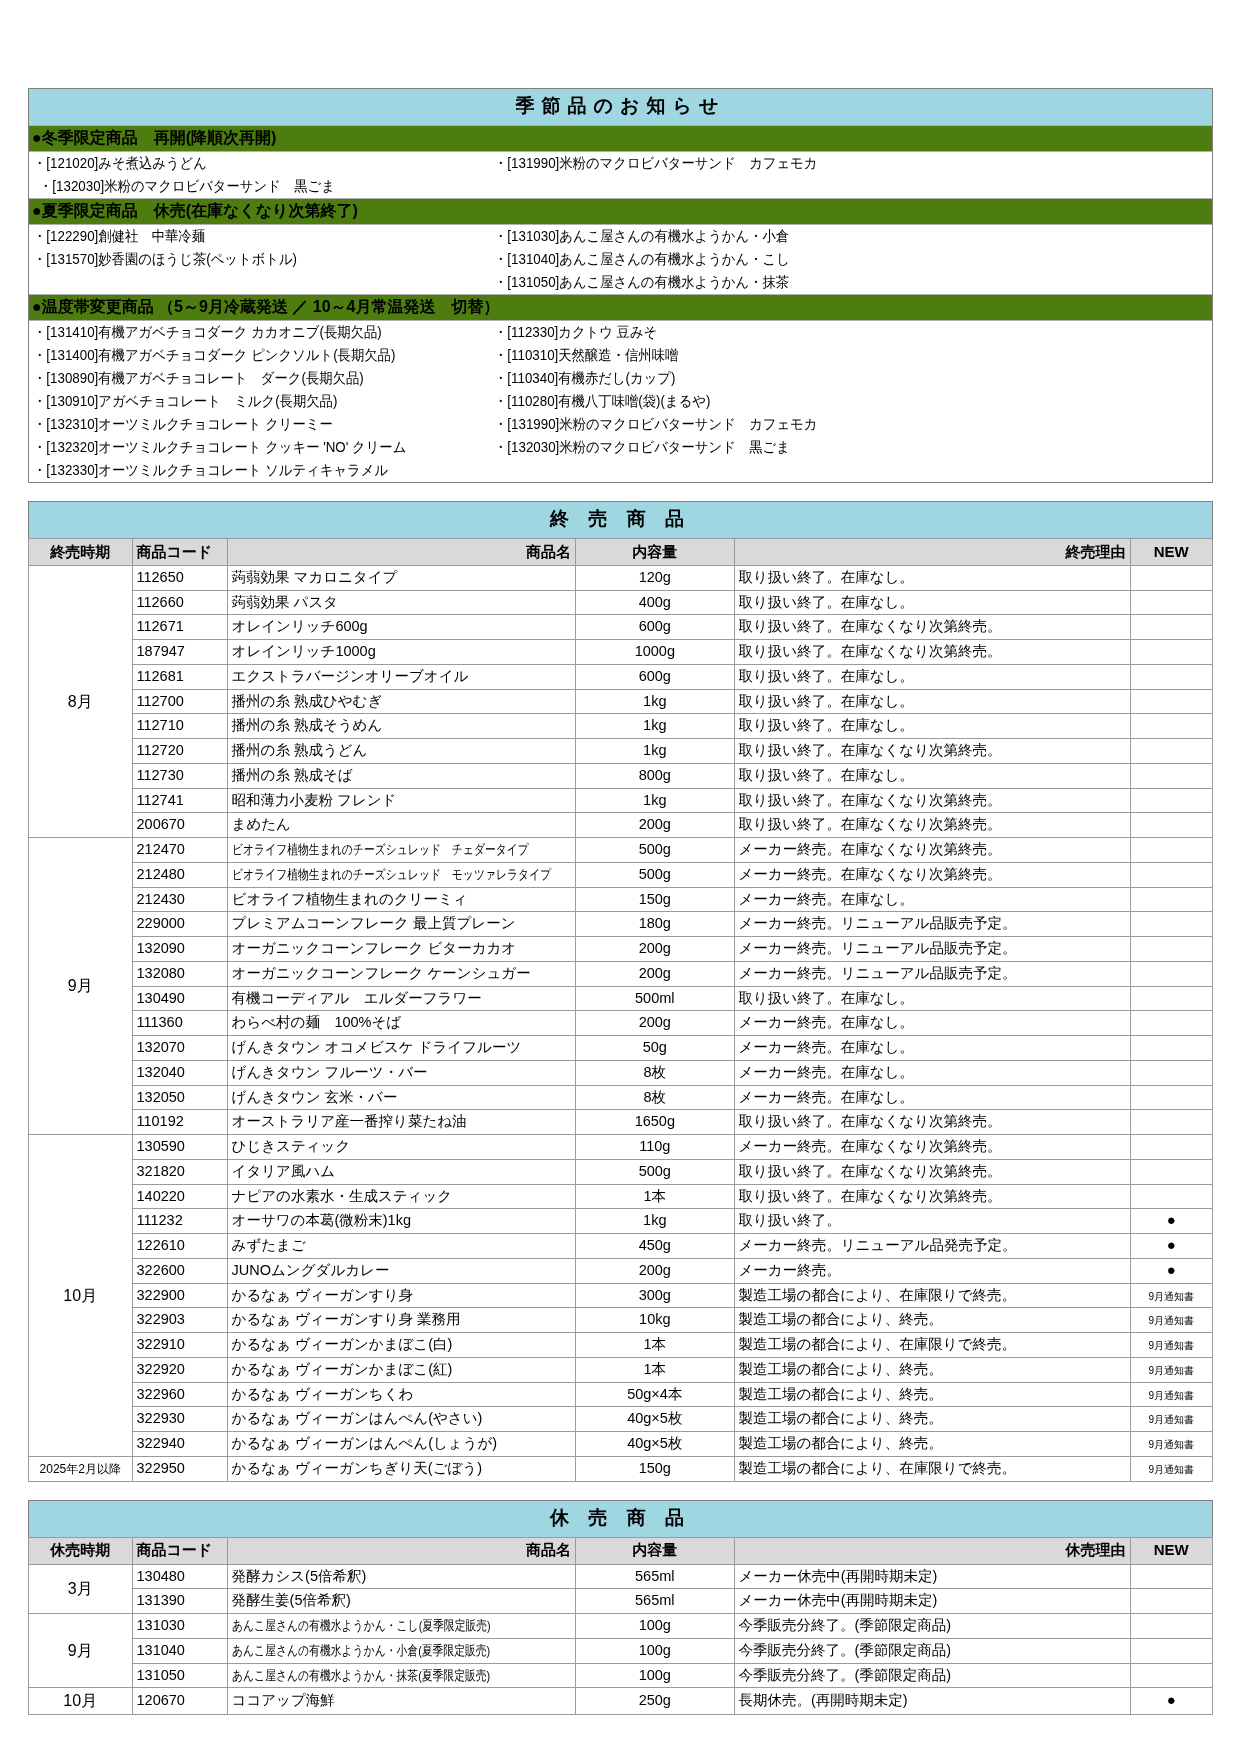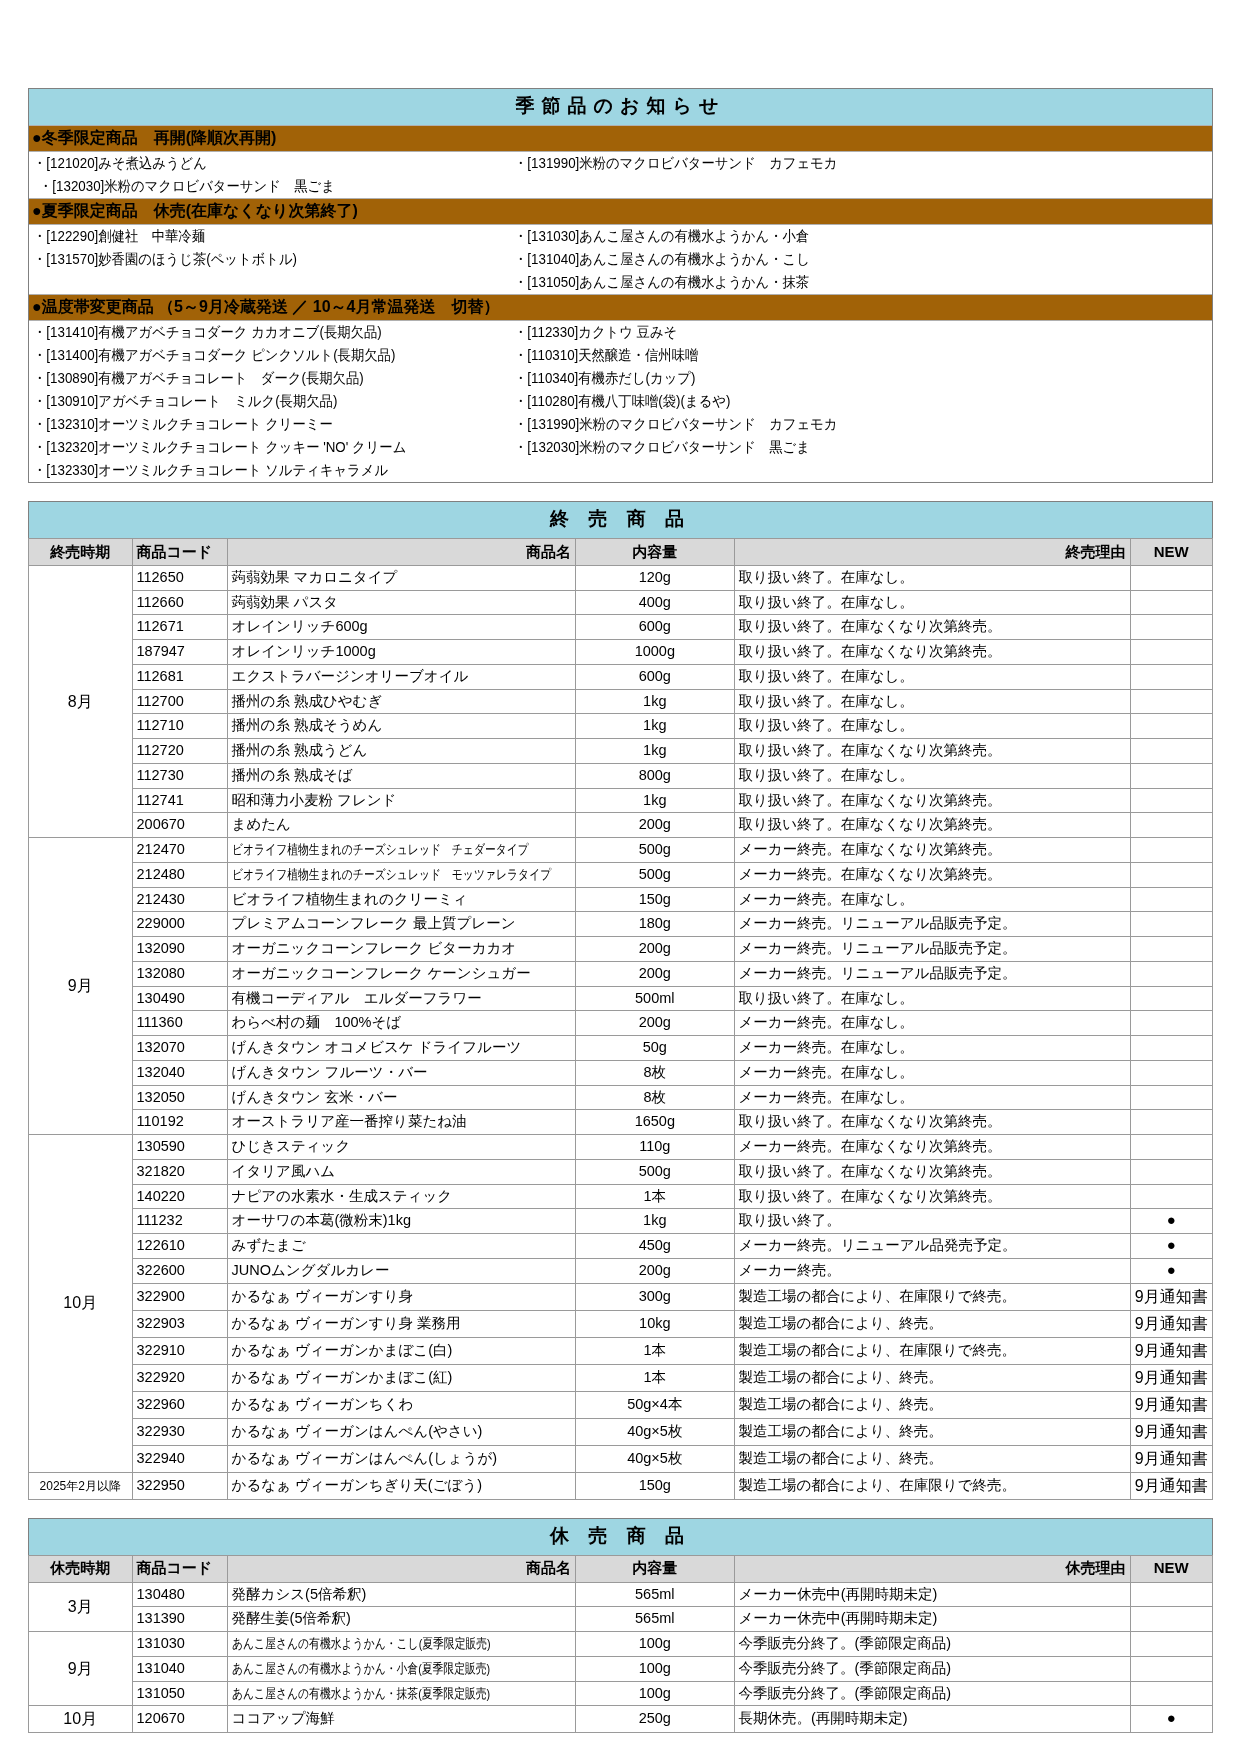--- a/index.html
+++ b/index.html
@@ -33,36 +33,35 @@
     letter-spacing: 7px;
     padding: 7px 0 8px 0;
     line-height: 1.1;
   }
   .notice-box {
     border: 1px solid #808080;
     border-top: none;
     margin-bottom: 18px;
   }
   .grp-head {
-    background: #a16207;
+    background: #4d7c0f;
     font-weight: bold;
     font-size: 16px;
     padding: 2px 3px 3px 3px;
     border-bottom: 1px solid #b0b0b0;
     border-top: 1px solid #b0b0b0;
     line-height: 1.25;
   }
   .grp-rows {
     padding: 0;
   }
   .grp-rows .row2 {
     display: flex;
     font-size: 14.5px;
     line-height: 1.45;
-    gap: 20px;
   }
   .grp-rows .col {
     box-sizing: border-box;
     padding: 1px 2px 1px 4px;
     white-space: nowrap;
     overflow: hidden;
   }
   .grp-rows .col.left { width: 455px; }
   .grp-rows .col.right { width: 620px; padding-left: 10px;}
 
@@ -93,21 +92,21 @@
   .c-period { width: 98px; text-align: center; }
   .c-code   { width: 90px; text-align: left; }
   .c-name   { width: 330px; text-align: left; }
   .c-vol    { width: 150px; text-align: center; }
   .c-reason { width: 375px; text-align: left; margin-left: 16px; }
   .c-new    { width: 78px; text-align: center; }
   th.c-name, th.c-reason { text-align: right; }
   td.period { text-align: center; vertical-align: middle; font-size: 16px; }
   td.period.small { font-size: 12px; }
   .dot { font-size: 15px; line-height: 1; }
-  .newnote { font-size: 16px; }
+  .newnote { font-size: 10px; }
   .tbl-wrap { margin-bottom: 18px; }
   .tbl-wrap .band-title { border-bottom: none; }
   
   td.c-name .shrink { display:inline-block; transform: scaleX(0.80); transform-origin:left center; font-size:13.5px;}
   .footer {
     text-align: center;
     font-size: 16px;
     padding-top: 22px;
     letter-spacing: 1px;
   }

